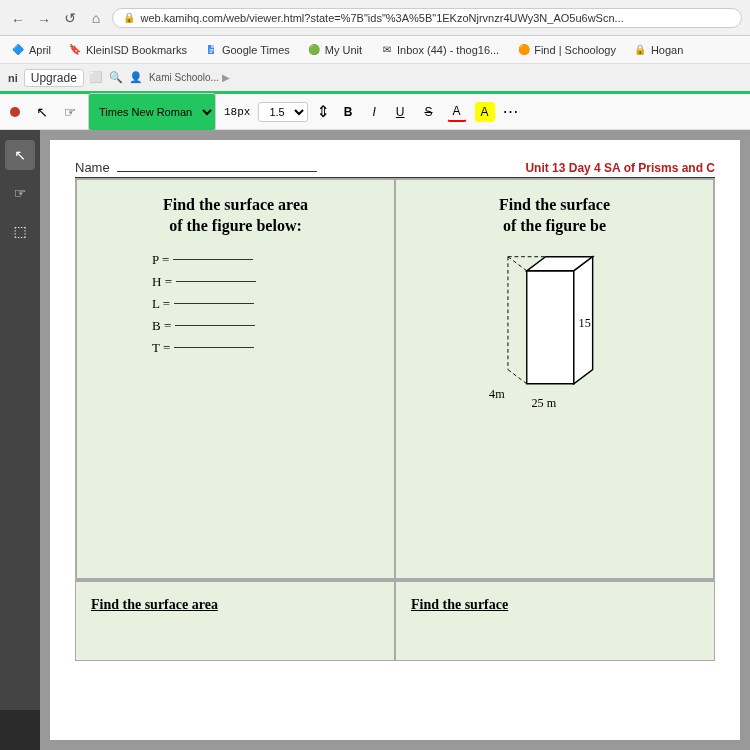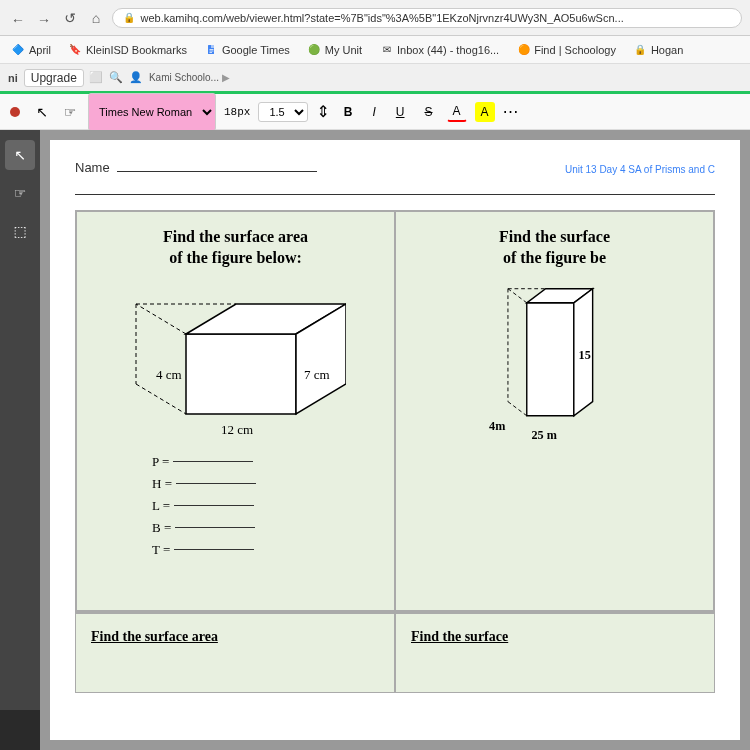--- a/index.html
+++ b/index.html
@@ -151,21 +151,21 @@
 
     .red-dot {
       width: 10px;
       height: 10px;
       background: #c0392b;
       border-radius: 50%;
       margin-right: 4px;
     }
 
     .font-select {
-      background: #f9a8d4;
+      background: #22c55e;
       border: 1px solid #ccc;
       border-radius: 3px;
       padding: 11px 6px;
       font-size: 11px;
       min-width: 110px;
     }
 
     .size-select {
       background: white;
       border: 1px solid #ccc;
@@ -227,42 +227,41 @@
       background: white;
       margin: 10px;
       padding: 20px 25px;
       min-height: 600px;
       position: relative;
     }
 
     .doc-header {
       display: flex;
       justify-content: space-between;
-      align-items: flex-end;
-      margin-bottom: 15px;
+      align-items: center;
       border-bottom: 1px solid #333;
-      padding-bottom: 19px;
+      padding-bottom: 2px;
     }
 
     .name-field {
       font-size: 13px;
       color: #333;
     }
 
     .name-line {
       display: inline-block;
       border-bottom: 1px solid #333;
       width: 200px;
       margin-left: 4px;
     }
 
     .unit-title {
-      font-size: 10px;
-      color: #3b82f6;
-      font-weight: normal;
+      font-size: 12px;
+      color: #b91c1c;
+      font-weight: bold;
     }
 
     .problems-grid {
       display: grid;
       grid-template-columns: 1fr 1fr;
       gap: 0;
       border: 1px solid #aaa;
     }
 
     .problem-cell {
@@ -423,41 +422,20 @@
         <span class="name-line"></span>
       </div>
       <div class="unit-title">Unit 13 Day 4  SA of Prisms and C</div>
     </div>
 
     <div class="problems-grid">
 
       <div class="problem-cell">
         <div class="problem-title">Find the surface area<br>of the figure below:</div>
 
-        <div style="position:relative; width:220px; height:160px; margin: 0 auto 10px auto;">
-          <svg width="220" height="160" viewBox="0 0 220 160">
-
-            <polygon points="60,50 170,50 170,130 60,130" fill="white" stroke="black" stroke-width="1.5"></polygon>
-
-            <polygon points="60,50 110,20 220,20 170,50" fill="white" stroke="black" stroke-width="1.5"></polygon>
-
-            <polygon points="170,50 220,20 220,100 170,130" fill="white" stroke="black" stroke-width="1.5"></polygon>
-
-            <line x1="60" y1="50" x2="10" y2="20" stroke="black" stroke-width="1" stroke-dasharray="4,3"></line>
-            <line x1="10" y1="20" x2="110" y2="20" stroke="black" stroke-width="1" stroke-dasharray="4,3"></line>
-            <line x1="10" y1="20" x2="10" y2="100" stroke="black" stroke-width="1" stroke-dasharray="4,3"></line>
-            <line x1="10" y1="100" x2="60" y2="130" stroke="black" stroke-width="1" stroke-dasharray="4,3"></line>
-
-            <text x="30" y="95" font-family="Times New Roman" font-size="13" fill="black">4 cm</text>
-
-            <text x="178" y="95" font-family="Times New Roman" font-size="13" fill="black">7 cm</text>
-
-            <text x="95" y="150" font-family="Times New Roman" font-size="13" fill="black">12 cm</text>
-          </svg>
-        </div>
 
         <div style="display:flex; flex-direction:column; gap:6px; padding-left:60px;">
           <div class="measurement-row">
             <span>P = </span>
             <span class="measurement-line"></span>
           </div>
           <div class="measurement-row">
             <span>H = </span>
             <span class="measurement-line"></span>
           </div>
@@ -472,21 +450,21 @@
           <div class="measurement-row">
             <span>T = </span>
             <span class="measurement-line"></span>
           </div>
         </div>
       </div>
 
       <div class="problem-cell">
         <div class="problem-title">Find the surface<br>of the figure be</div>
 
-        <div style="position:relative; width:140px; height:160px; margin: 0 auto 2px auto; font-weight: bold;">
+        <div style="position:relative; width:140px; height:160px; margin: 0 auto 2px auto;">
           <svg width="140" height="160" viewBox="0 0 140 170">
 
             <polygon points="40,20 90,20 90,140 40,140" fill="white" stroke="black" stroke-width="1.5"></polygon>
 
             <polygon points="40,20 60,5 110,5 90,20" fill="white" stroke="black" stroke-width="1.5"></polygon>
 
             <polygon points="90,20 110,5 110,125 90,140" fill="white" stroke="black" stroke-width="1.5"></polygon>
 
             <line x1="40" y1="20" x2="20" y2="5" stroke="black" stroke-width="1" stroke-dasharray="4,3"></line>
             <line x1="20" y1="5" x2="60" y2="5" stroke="black" stroke-width="1" stroke-dasharray="4,3"></line>

